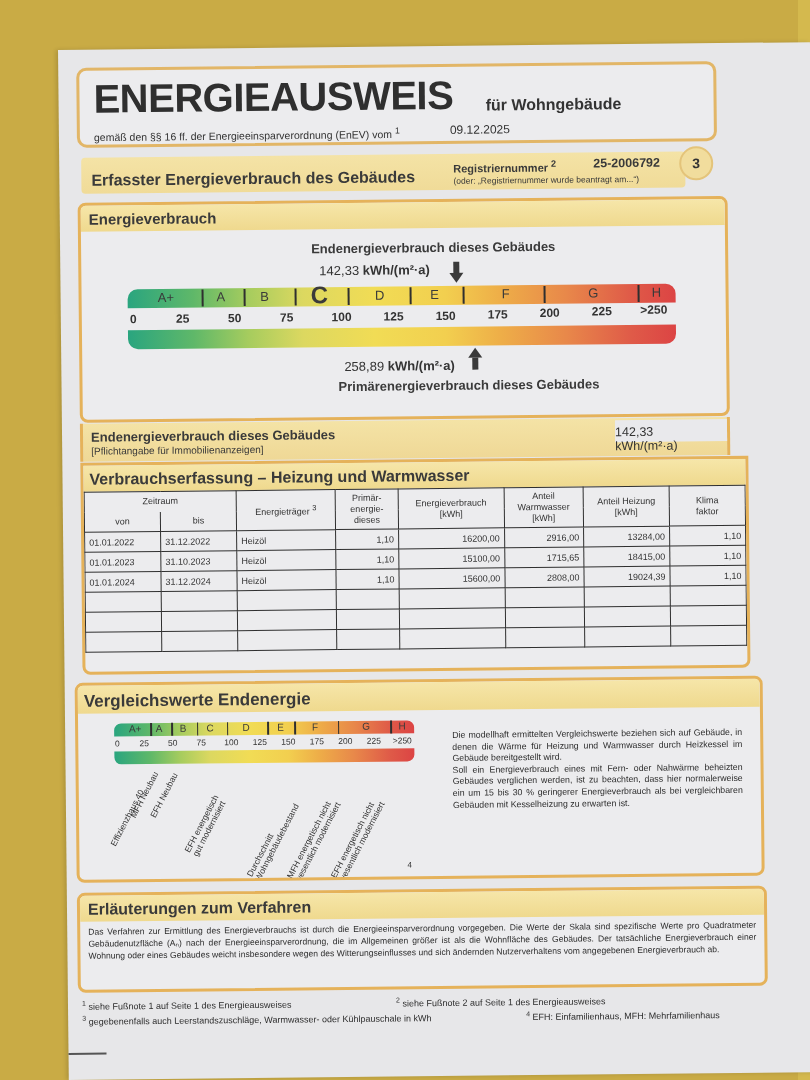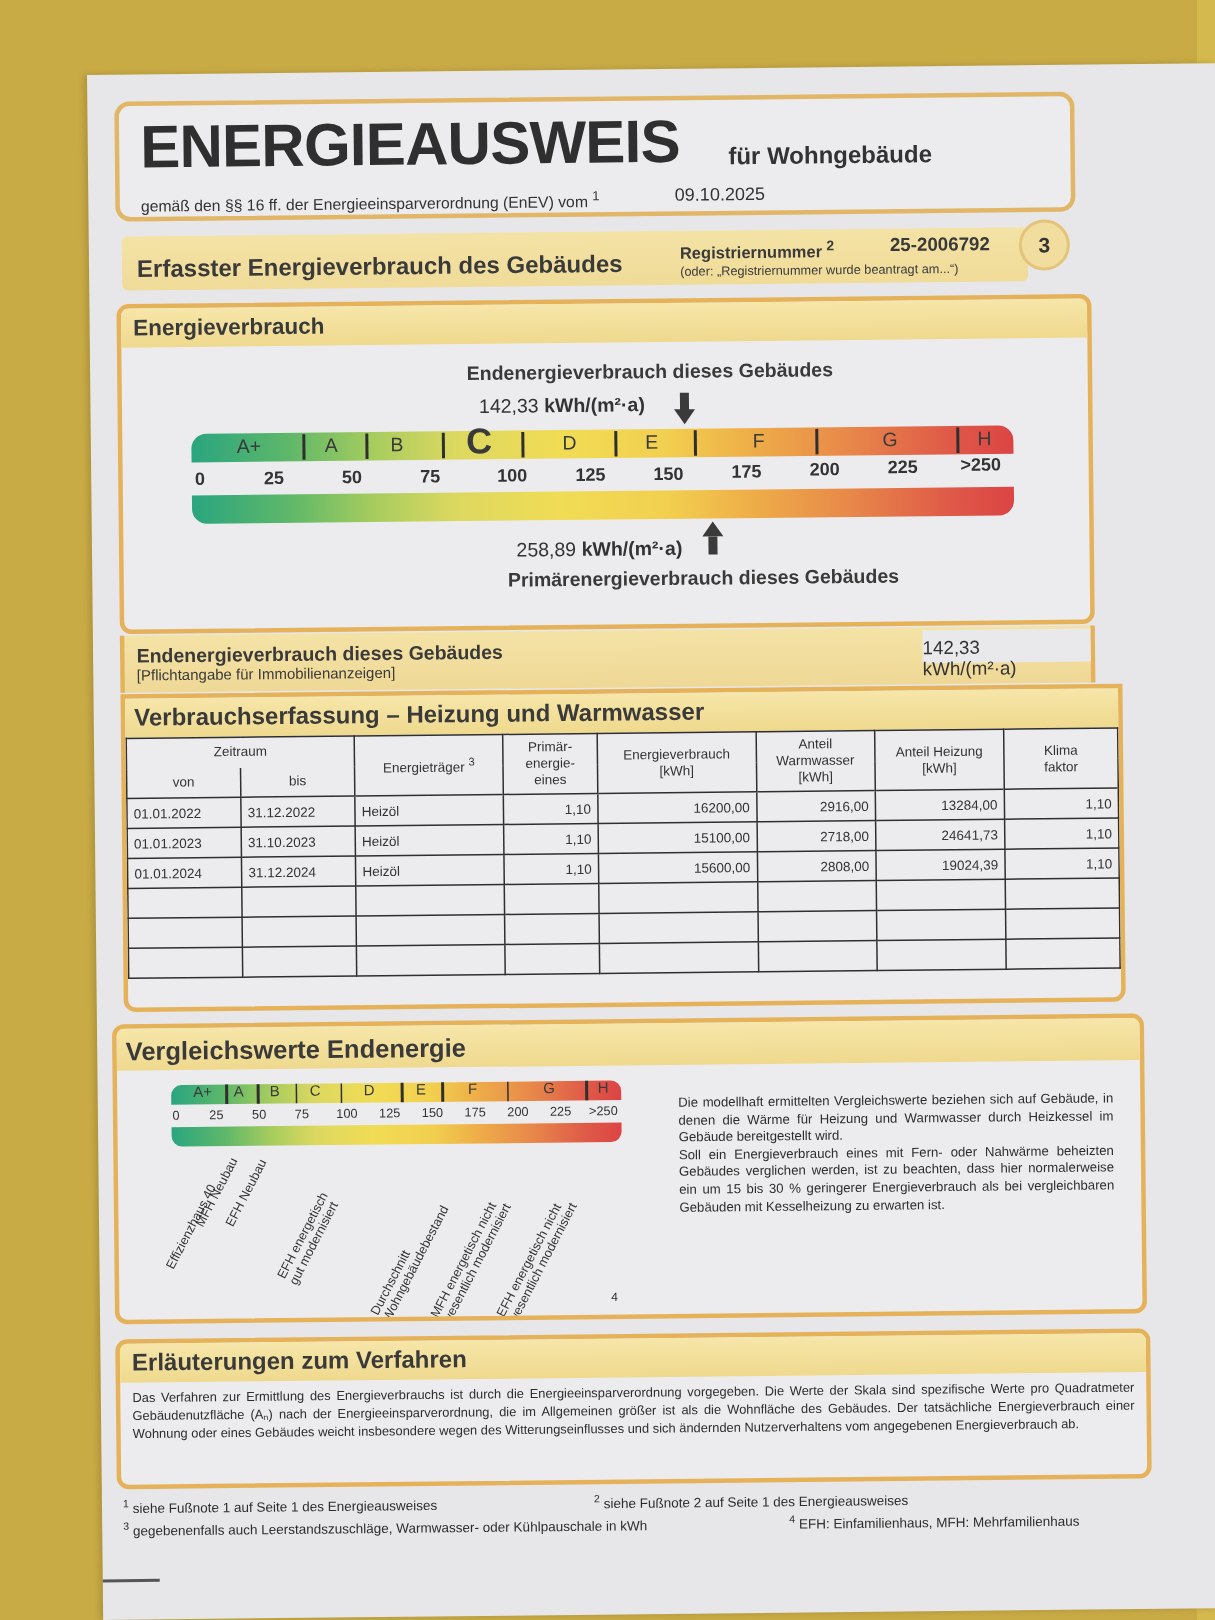--- a/index.html
+++ b/index.html
@@ -163,21 +163,21 @@
 
 <div class="paper">
 
   <div class="abs title-box">
     <div class="abs title-main">ENERGIEAUSWEIS</div>
     <div class="abs title-sub">für Wohngebäude</div>
     <div class="abs title-line">
       <span>gemäß den §§ 16 ff. der Energieeinsparverordnung (EnEV) vom</span>
       <sup>1</sup>
     </div>
-    <div class="abs title-date">09.10.2025</div>
+    <div class="abs title-date">09.12.2025</div>
   </div>
 
   <div class="abs head-band">
     <div class="abs head-title">Erfasster Energieverbrauch des Gebäudes</div>
     <div class="abs reg-label">
       <span>Registriernummer</span>
       <sup>2</sup>
     </div>
     <div class="abs reg-num">25-2006792</div>
     <div class="abs reg-note">(oder: „Registriernummer wurde beantragt am...“)</div>
@@ -263,21 +263,21 @@
       </colgroup>
       <tbody>
           <tr class="hdr1">
         <th colspan="2" style="height:20px;">Zeitraum</th>
         <th rowspan="2">
           <span>Energieträger</span>
           <sup>3</sup>
         </th>
         <th rowspan="2" style="white-space:pre-line;">Primär-
 energie-
-eines</th>
+dieses</th>
         <th rowspan="2" style="white-space:pre-line;">Energieverbrauch
 [kWh]</th>
         <th rowspan="2" style="white-space:pre-line;">Anteil
 Warmwasser
 [kWh]</th>
         <th rowspan="2" style="white-space:pre-line;">Anteil Heizung
 [kWh]</th>
         <th rowspan="2" style="white-space:pre-line;">Klima
 faktor</th>
       </tr>
@@ -294,22 +294,22 @@
         <td class="r">2916,00</td>
         <td class="r">13284,00</td>
         <td class="r">1,10</td>
       </tr>
       <tr>
         <td>01.01.2023</td>
         <td>31.10.2023</td>
         <td>Heizöl</td>
         <td class="r">1,10</td>
         <td class="r">15100,00</td>
-        <td class="r">2718,00</td>
-        <td class="r">24641,73</td>
+        <td class="r">1715,65</td>
+        <td class="r">18415,00</td>
         <td class="r">1,10</td>
       </tr>
       <tr>
         <td>01.01.2024</td>
         <td>31.12.2024</td>
         <td>Heizöl</td>
         <td class="r">1,10</td>
         <td class="r">15600,00</td>
         <td class="r">2808,00</td>
         <td class="r">19024,39</td>

